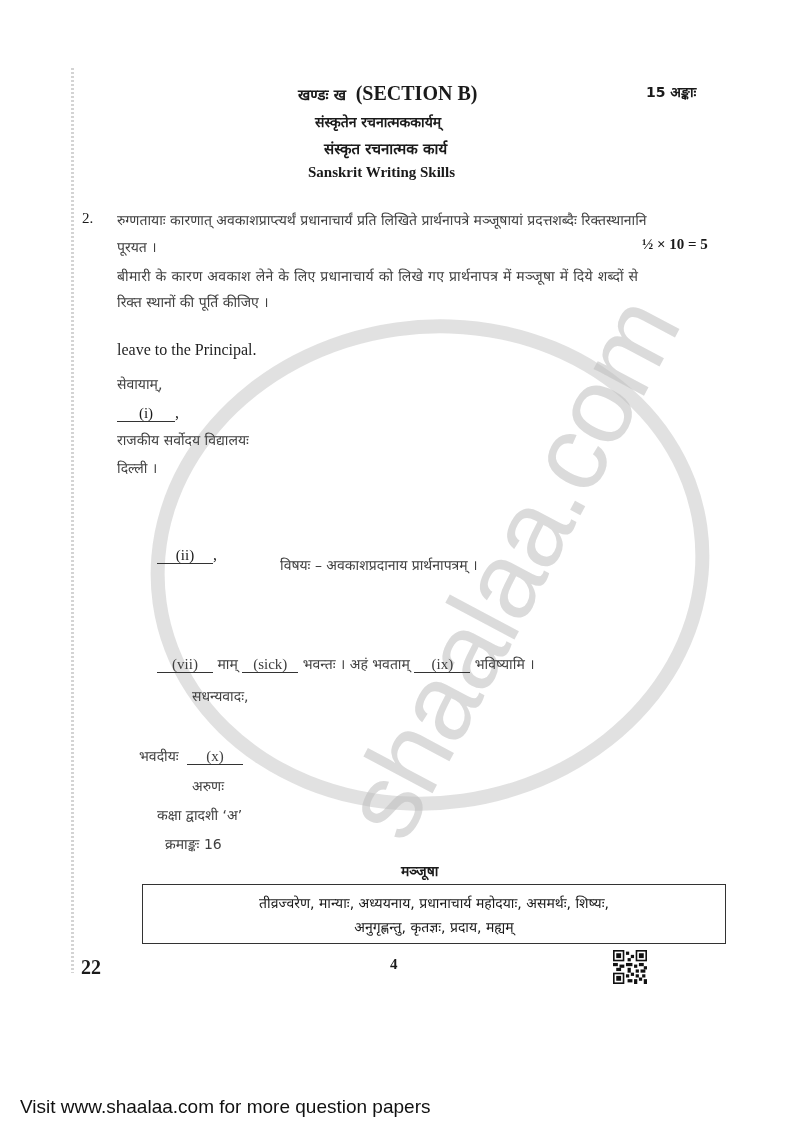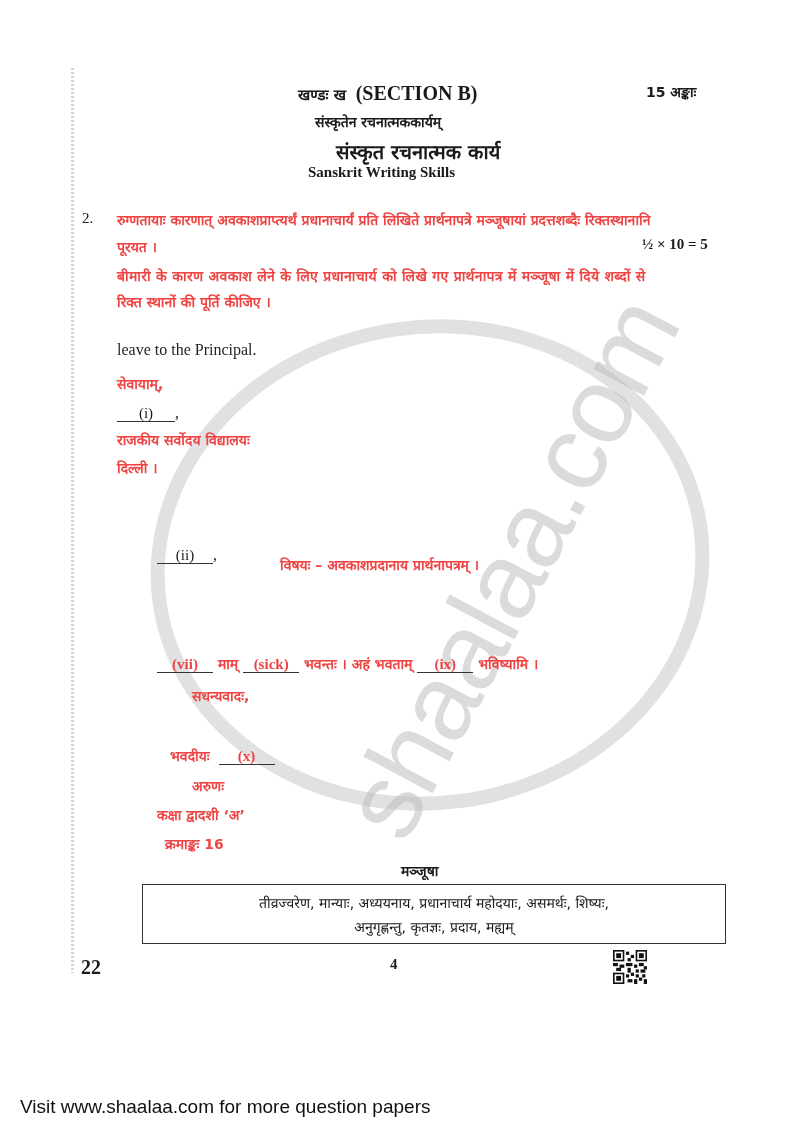--- a/index.html
+++ b/index.html
@@ -8,24 +8,24 @@
   .page { position: absolute; left: 0; top: 0; width: 800px; height: 1131px; }
   .margin-strip { position: absolute; left: 71px; top: 68px; width: 3px; height: 905px;
     background: repeating-linear-gradient(to bottom, #c9c9c9 0 2px, #ffffff 2px 4px); opacity: 0.8; }
   .abs { position: absolute; white-space: nowrap; }
   .bold { font-weight: bold; }
   .dev { font-family: "DejaVu Sans", sans-serif; }
   .sec-title { left: 298px; top: 82px; font-size: 15px; }
   .sec-title .en { font-family: "Liberation Serif", serif; font-size: 20px; }
   .marks { left: 646px; top: 82px; font-size: 14px; }
   .sub1 { left: 315px; top: 112px; font-size: 14px; }
-  .sub2 { left: 336px; top: 138px; font-size: 20px; text-align: right; }
+  .sub2 { left: 324px; top: 138px; font-size: 15px; text-align: right; }
   .sub3 { left: 308px; top: 164px; font-size: 15px; }
   .qnum { left: 82px; top: 210px; font-size: 15px; }
-  .body-text { font-size: 14px; color: #ef4444; font-weight: bold; }
+  .body-text { font-size: 14px; color: #404040; }
   .en-text { font-family: "Liberation Serif", serif; font-size: 16px; color: #1f1f1f; }
   .blank { display: inline-block; border-bottom: 1px solid #333; text-align: center;
     font-family: "Liberation Serif", serif; font-size: 15px; line-height: 16px; }
   .box { position: absolute; left: 142px; top: 884px; width: 582px; height: 58px; border: 1.5px solid #333; }
   .box-line { position: absolute; left: 0; width: 100%; text-align: center; font-size: 14px; }
   .watermark-ring { position: absolute; left: 150px; top: 320px; width: 560px; height: 490px;
     border: 14px solid rgba(200,200,200,0.55); border-radius: 50%; transform: rotate(-8deg); box-sizing: border-box; }
   .watermark-text { position: absolute; left: 215px; top: 505px; font-family: "Liberation Sans", sans-serif;
     font-size: 108px; color: rgba(190,190,190,0.55); transform: rotate(-62deg); transform-origin: center; letter-spacing: -2px; }
   .qr { position: absolute; left: 613px; top: 950px; width: 34px; height: 34px; }
@@ -74,21 +74,21 @@
   <div class="abs body-text dev" style="left:157px; top:654px;">
     <span class="blank" style="width:56px;">(vii)</span>
     <span>माम्</span>
     <span class="blank" style="width:56px;">(sick)</span>
     <span>भवन्तः । अहं भवताम्</span>
     <span class="blank" style="width:56px;">(ix)</span>
     <span>भविष्यामि ।</span>
   </div>
   <div class="abs body-text dev" style="left:192px; top:686px;">सधन्यवादः,</div>
 
-  <div class="abs body-text dev" style="left:170px; top:746px;">
+  <div class="abs body-text dev" style="left:139px; top:746px;">
     <span>भवदीयः</span>
     <span class="blank" style="width:56px; margin-left:4px;">(x)</span>
   </div>
   <div class="abs body-text dev" style="left:192px; top:776px;text-align:center;">अरुणः</div>
   <div class="abs body-text dev" style="left:157px; top:805px;">कक्षा द्वादशी ‘अ’</div>
   <div class="abs body-text dev" style="left:165px; top:834px;">क्रमाङ्कः 16</div>
 
   <div class="abs bold dev" style="left:401px; top:861px; font-size:14px;">मञ्जूषा</div>
   <div class="box">
     <div class="box-line dev" style="top:8px;">तीव्रज्वरेण, मान्याः, अध्ययनाय, प्रधानाचार्य महोदयाः, असमर्थः, शिष्यः,</div>

